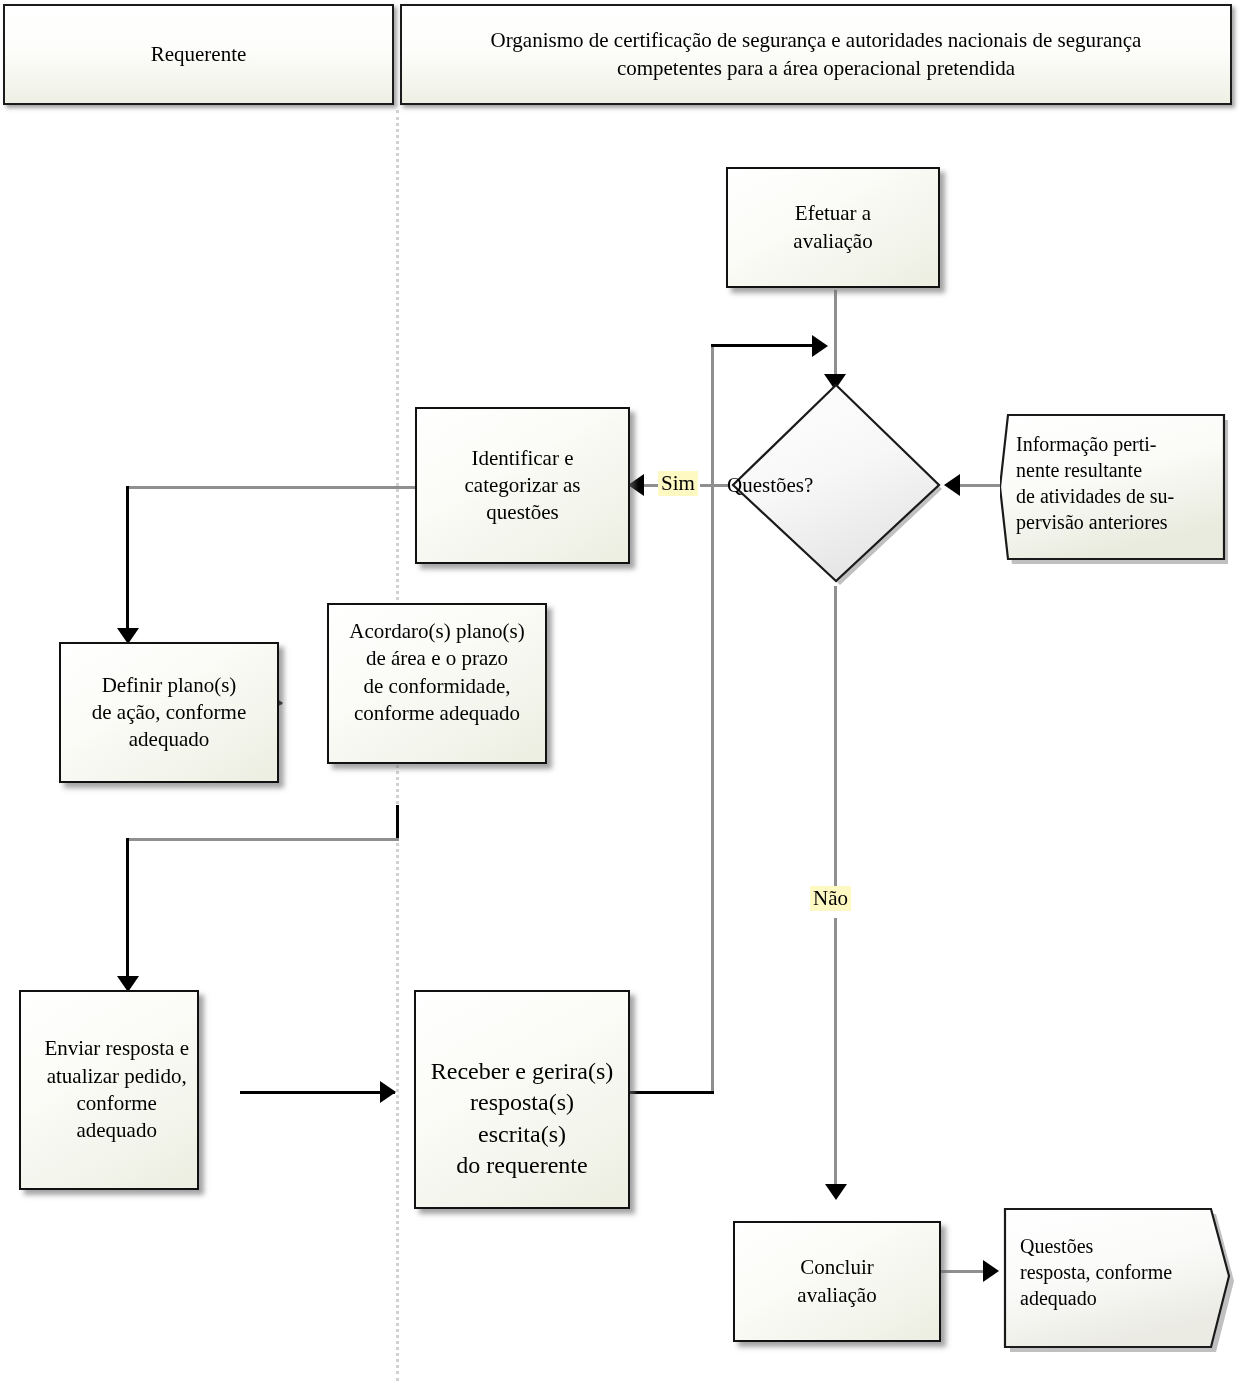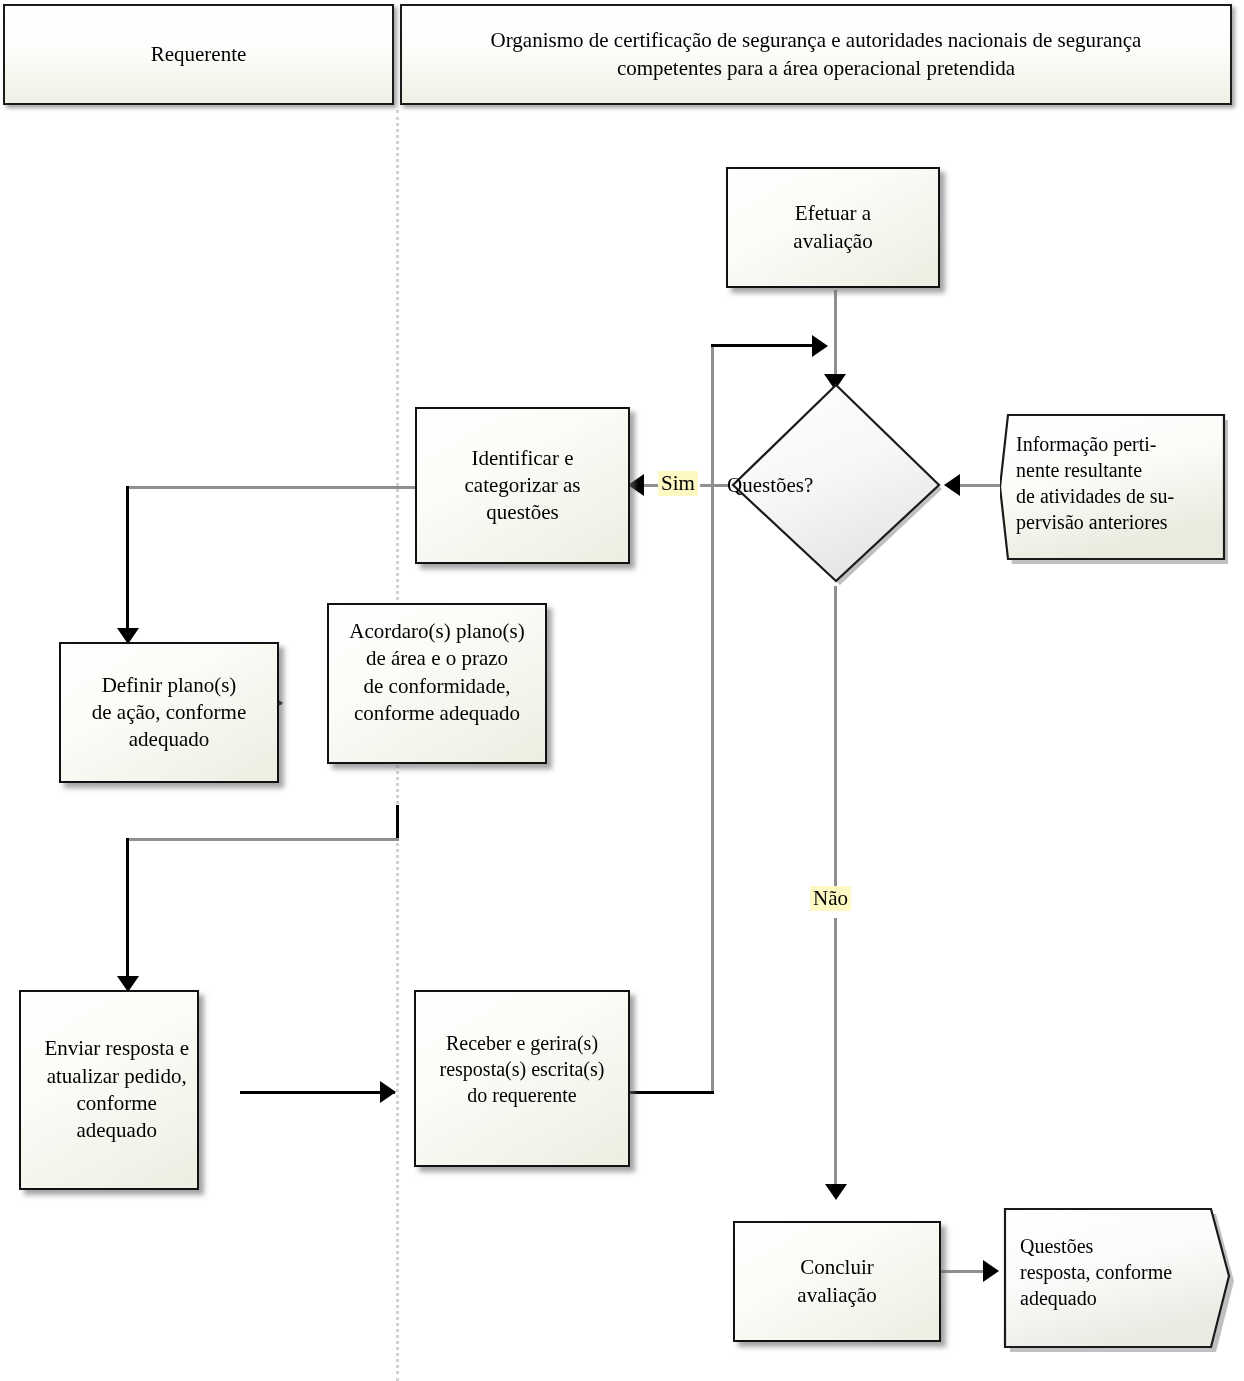--- a/index.html
+++ b/index.html
@@ -248,21 +248,21 @@
 
   <div class="node proc" style="left:19px; top:990px; width:180px; height:200px; font-size:21px;justify-content:flex-end;">
     <span class="ntxt">
       <span>Enviar resposta e</span><br>
       <span>atualizar pedido,</span><br>
       <span>conforme</span><br>
       <span>adequado</span>
     </span>
   </div>
 
-  <div class="node proc" style="left:414px; top:990px; width:216px; height:177px; font-size:20px; align-items:flex-start;">
+  <div class="node proc" style="left:414px; top:990px; width:216px; height:219px; font-size:24px; align-items:center;">
     <span class="ntxt" style="margin-top:38px;">
       <span>Receber e gerira(s)</span><br>
       <span>resposta(s) escrita(s)</span><br>
       <span>do requerente</span>
     </span>
   </div>
 
   <div class="node proc" style="left:733px; top:1221px; width:208px; height:121px; font-size:21px;">
     <span class="ntxt">
       <span>Concluir</span><br>

